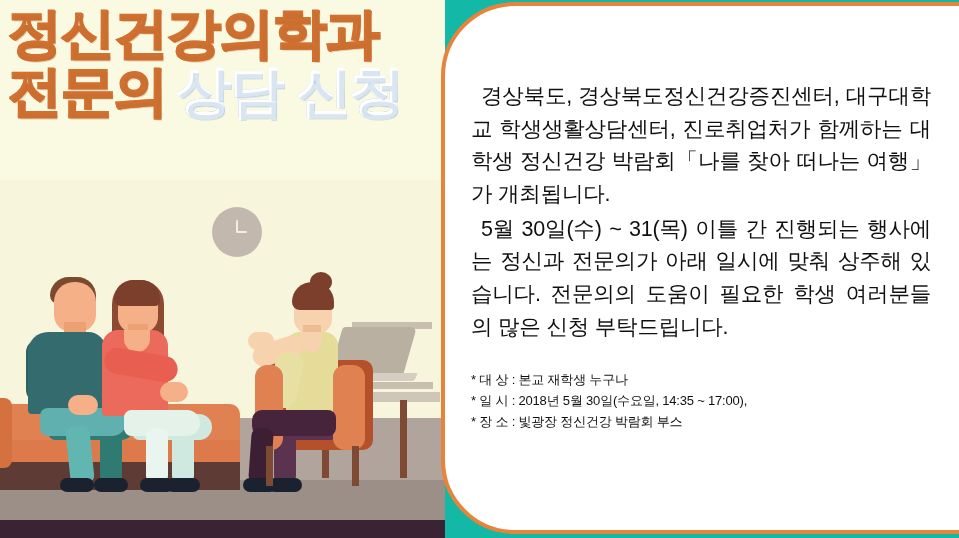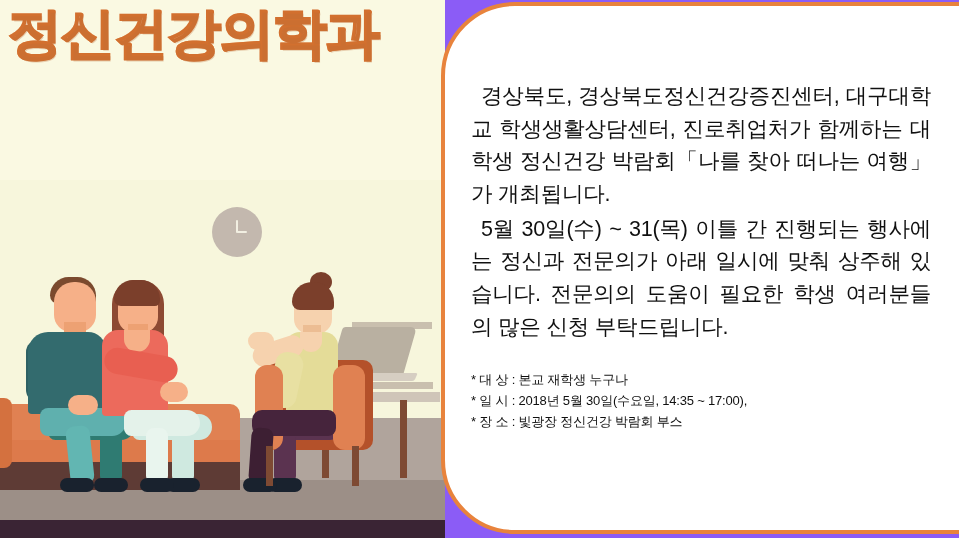--- a/index.html
+++ b/index.html
@@ -6,21 +6,21 @@
   html, body {
     margin: 0;
     padding: 0;
     background: #ffffff;
   }
   #poster {
     position: relative;
     width: 959px;
     height: 538px;
     overflow: hidden;
-    background: #8b5cf6;
+    background: #14b8a6;
     font-family: "Liberation Sans", "DejaVu Sans", sans-serif;
   }
 
   
   .scene {
     position: absolute;
     left: 0; top: 0;
     width: 445px;
     height: 538px;
     overflow: hidden;
@@ -596,20 +596,23 @@
     <div class="pc cs-shin"></div>
     <div class="pc cs-shoe"></div>
     <div class="chair-leg chair-leg-a"></div>
     <div class="chair-leg chair-leg-b"></div>
   </div>
 
   <div class="title-block">
     <div class="title-line">
       <span class="t-orange">정신건강의학과</span>
     </div>
+    <div class="title-line title-line-2">
+      <span class="t-orange">전문의</span><span class="t-blue">상담 신청</span>
+    </div>
   </div>
 
   <div class="bubble">
     <div class="bubble-inner">
       <p class="para">경상북도, 경상북도정신건강증진센터, 대구대학교 학생생활상담센터, 진로취업처가 함께하는 대학생 정신건강 박람회「나를 찾아 떠나는 여행」가 개최됩니다.</p>
       <p class="para">5월 30일(수) ~ 31(목) 이틀 간 진행되는 행사에는 정신과 전문의가 아래 일시에 맞춰 상주해 있습니다. 전문의의 도움이 필요한 학생 여러분들의 많은 신청 부탁드립니다.</p>
 
       <div class="details">
         <div class="detail-row">* 대 상 : 본교 재학생 누구나</div>
         <div class="detail-row">* 일 시 : 2018년 5월 30일(수요일, 14:35 ~ 17:00),</div>

